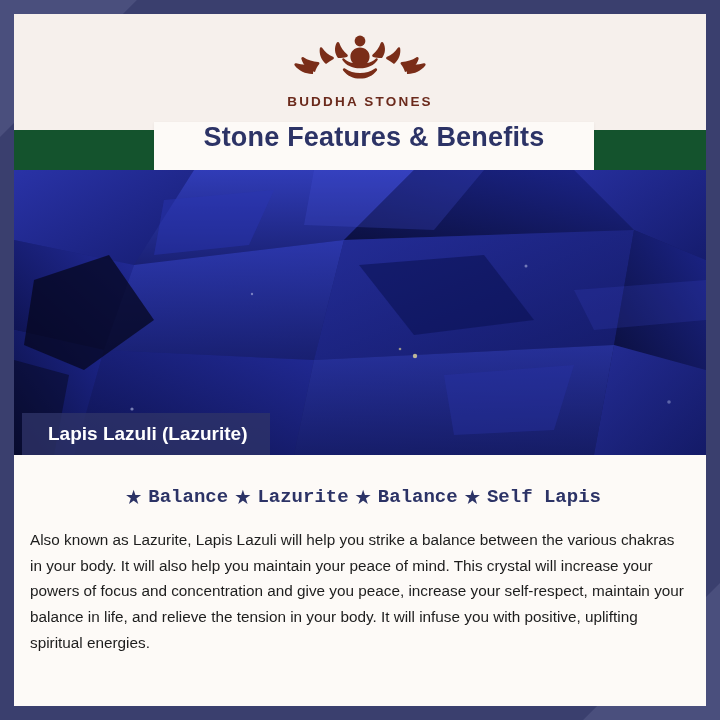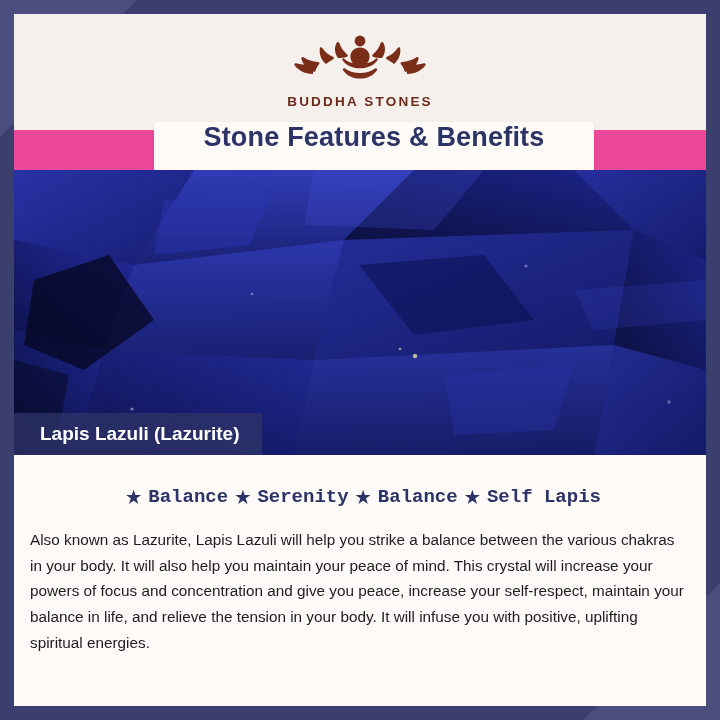--- a/index.html
+++ b/index.html
@@ -40,21 +40,21 @@
     background: #4a4f7d;
     transform: rotate(-45deg);
     transform-origin: center;
   }
   .inner {
     position: absolute;
     left: 14px;
     top: 14px;
     width: 692px;
     height: 692px;
-    background: #ec4899;
+    background: #14532d;
     overflow: hidden;
   }
   
   .logo-block {
     position: absolute;
     top: 0;
     left: 0;
     width: 692px;
     height: 116px;
     background: #f6f0ec;
@@ -108,21 +108,21 @@
     overflow: hidden;
     background: #1b2472;
   }
   .hero svg {
     display: block;
     width: 692px;
     height: 285px;
   }
   .hero-caption {
     position: absolute;
-    left: 0;
+    left: 8px;
     bottom: 0;
     height: 42px;
     padding: 0 22px 0 26px;
     background: rgba(46, 51, 104, 0.78);
     color: #ffffff;
     font-size: 19px;
     font-weight: bold;
     display: flex;
     align-items: center;
     font-family: "Liberation Sans", sans-serif;
@@ -265,21 +265,21 @@
         <polygon points="560,120 692,110 692,150 580,160" fill="#3b47cc" opacity="0.2"></polygon>
       </svg>
       <div class="hero-caption">Lapis Lazuli (Lazurite)</div>
     </div>
 
     <div class="body-panel">
       <div class="keywords">
         <span class="kw-star">★</span>
         <span class="kw">Balance</span>
         <span class="kw-star">★</span>
-        <span class="kw">Serenity</span>
+        <span class="kw">Lazurite</span>
         <span class="kw-star">★</span>
         <span class="kw">Balance</span>
         <span class="kw-star">★</span>
         <span class="kw">Self Lapis</span>
       </div>
       <div class="description">Also known as Lazurite, Lapis Lazuli will help you strike a balance between the various chakras in your body. It will also help you maintain your peace of mind. This crystal will increase your powers of focus and concentration and give you peace, increase your self-respect, maintain your balance in life, and relieve the tension in your body. It will infuse you with positive, uplifting spiritual energies.</div>
     </div>
 
   </div>
 </div>

